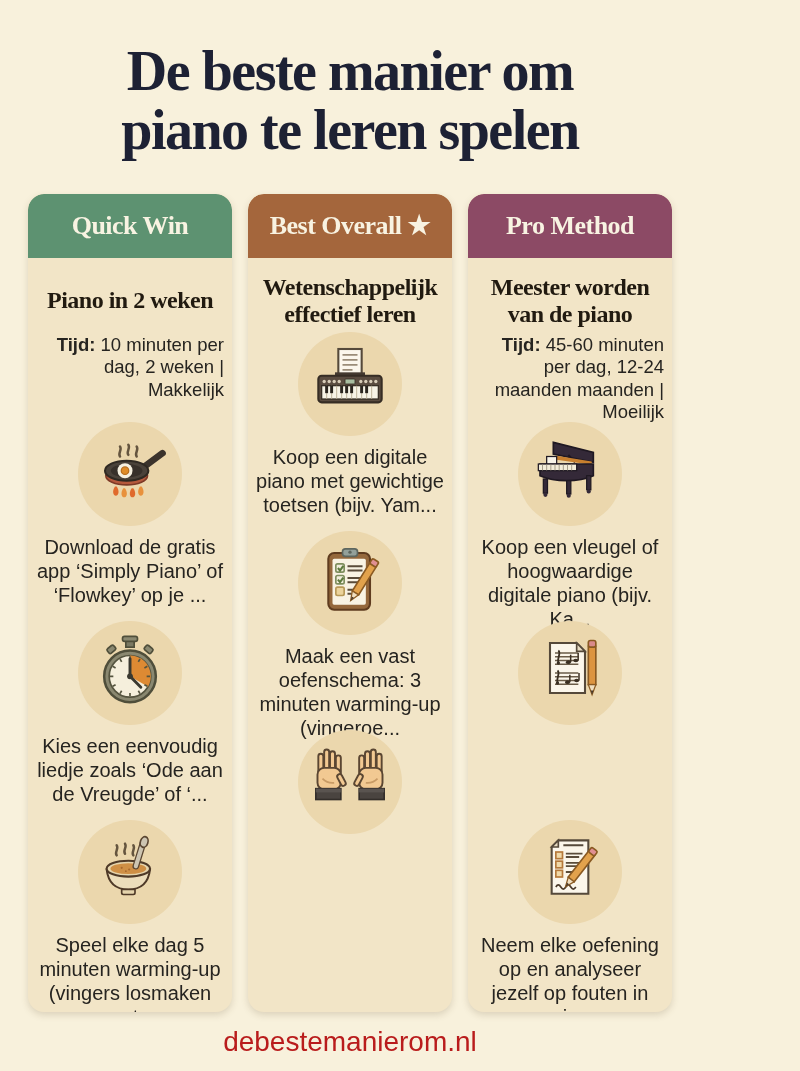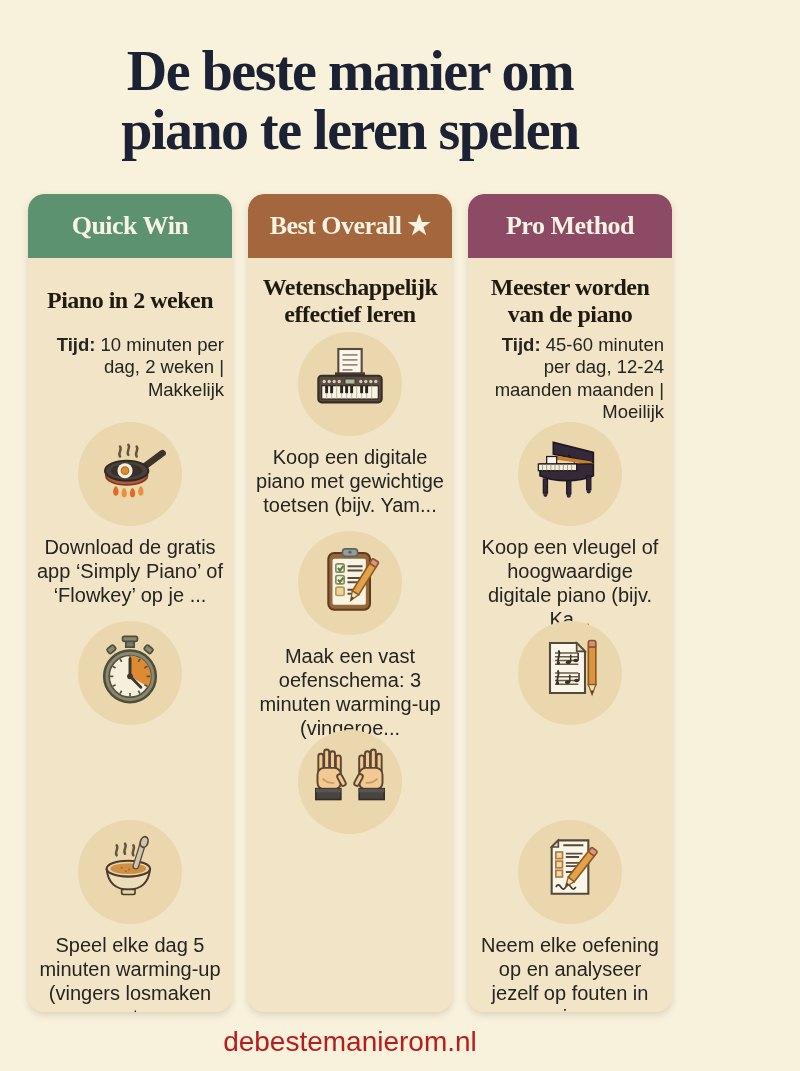--- a/index.html
+++ b/index.html
@@ -133,20 +133,21 @@
                 </g>
               <circle cx="48" cy="52" r="31" fill="#8a8870" stroke="#4f4e3a" stroke-width="3"></circle>
               <circle cx="48" cy="52" r="25" fill="#f5efdc" stroke="#55543f" stroke-width="2"></circle>
               <path d="M48 52 L48 27 A25 25 0 0 1 69.6 64.5 Z" fill="#dd8a33"></path>
               <path d="M48 28v4 M60 31.2 58 34.7 M68.8 40 65.3 42 M72 52h-4 M68.8 64 65.3 62 M60 72.8 58 69.3 M48 76v-4 M36 72.8 38 69.3 M27.2 64 30.7 62 M24 52h4 M27.2 40 30.7 42 M36 31.2 38 34.7" stroke="#55543f" stroke-width="2"></path>
               <path d="M48 52 L48 31" stroke="#3a3930" stroke-width="3.5" stroke-linecap="round"></path>
               <path d="M48 52 L61 65" stroke="#3a3930" stroke-width="3.5" stroke-linecap="round"></path>
               <circle cx="48" cy="52" r="3.5" fill="#3a3930"></circle>
             </svg>
           </div>
+          <div class="step-text">Kies een eenvoudig liedje zoals ‘Ode aan de Vreugde’ of ‘...</div>
         </div>
 
         <div class="step">
           <div class="icon-circle" style="background: rgb(235, 215, 173);">
             <svg viewBox="0 0 96 96" width="80" height="80">
               <path d="M32 28c-3-4 3-8 0-12M42 26c-3-4 3-8 0-12M52 28c-3-4 3-8 0-12" stroke="#4e3e2c" stroke-width="3" fill="none" stroke-linecap="round" opacity="0.85"></path>
               <path d="M20 45 C22 62 32 69 46 69 C60 69 70 62 72 45 Z" fill="#ecddbb" stroke="#4f3a28" stroke-width="2.5"></path>
               <path d="M38 69 h16 v4 a2 2 0 0 1 -2 2 h-12 a2 2 0 0 1 -2 -2 Z" fill="#e5d4ac" stroke="#4f3a28" stroke-width="2"></path>
               <ellipse cx="46" cy="44" rx="26" ry="9.5" fill="#e5d4ac" stroke="#4f3a28" stroke-width="2.5"></ellipse>
               <ellipse cx="46" cy="44" rx="21.5" ry="6.5" fill="#cf8f45"></ellipse>

